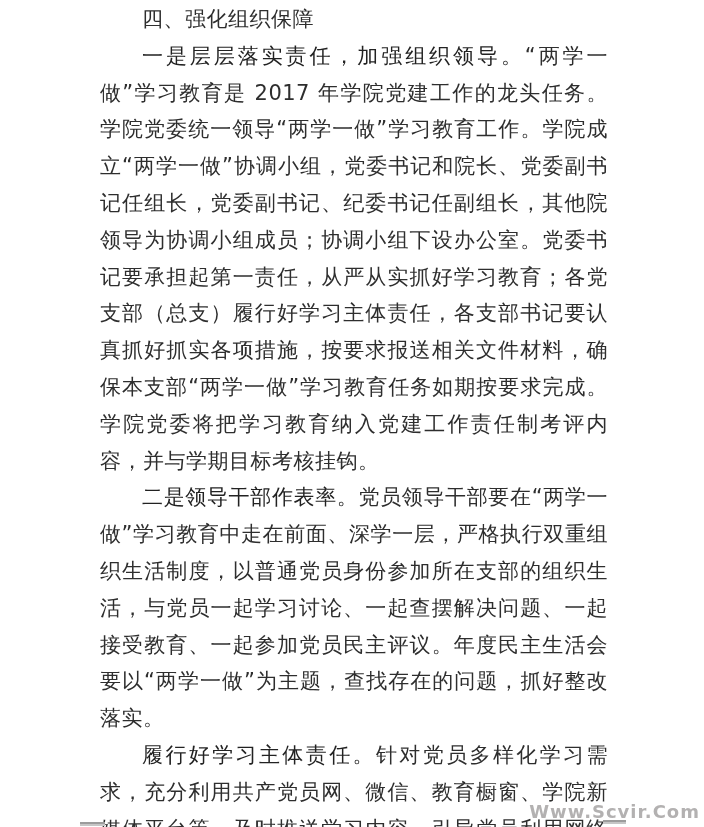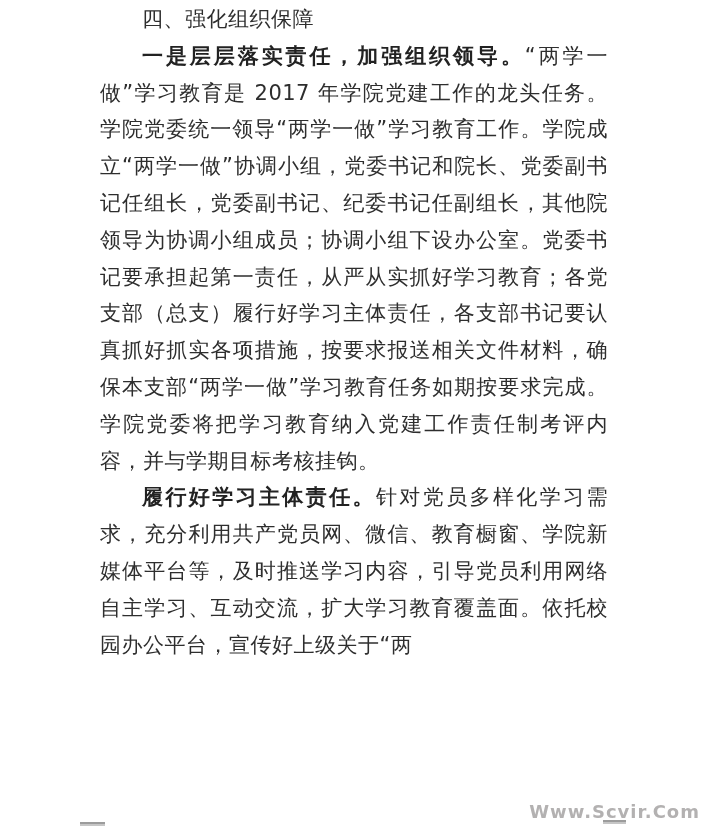--- a/index.html
+++ b/index.html
@@ -34,21 +34,21 @@
     text-align: justify;
     text-align-last: left;
     letter-spacing: 0.5px;
   }
   .content p.heading {
     text-align: center;
     font-weight: normal;
     font-family: Liberation Serif, serif;
   }
   .content strong {
-    font-weight: bold;
+    font-weight: normal;
     color: #222222;
   }
   .watermark {
     position: absolute;
     top: 801px;
     right: 4px;
     font-size: 18px;
     font-weight: bold;
     letter-spacing: 1px;
     color: #b3b1b1;
@@ -66,20 +66,21 @@
 </head>
 <body>
 
 <div class="page">
   <div class="content">
 
     <p class="heading">四、强化组织保障</p>
 
     <p class="para"><strong>一是层层落实责任，加强组织领导。</strong><span>“两学一做”学习教育是 2017 年学院党建工作的龙头任务。学院党委统一领导“两学一做”学习教育工作。学院成立“两学一做”协调小组，党委书记和院长、党委副书记任组长，党委副书记、纪委书记任副组长，其他院领导为协调小组成员；协调小组下设办公室。党委书记要承担起第一责任，从严从实抓好学习教育；各党支部（总支）履行好学习主体责任，各支部书记要认真抓好抓实各项措施，按要求报送相关文件材料，确保本支部“两学一做”学习教育任务如期按要求完成。学院党委将把学习教育纳入党建工作责任制考评内容，并与学期目标考核挂钩。</span></p>
 
+    <p class="para"><strong>二是领导干部作表率。</strong><span>党员领导干部要在“两学一做”学习教育中走在前面、深学一层，严格执行双重组织生活制度，以普通党员身份参加所在支部的组织生活，与党员一起学习讨论、一起查摆解决问题、一起接受教育、一起参加党员民主评议。年度民主生活会要以“两学一做”为主题，查找存在的问题，抓好整改落实。</span></p>
 
     <p class="para"><strong>履行好学习主体责任。</strong><span>针对党员多样化学习需求，充分利用共产党员网、微信、教育橱窗、学院新媒体平台等，及时推送学习内容，引导党员利用网络自主学习、互动交流，扩大学习教育覆盖面。依托校园办公平台，宣传好上级关于“两</span></p>
 
   </div>
 
   <div class="watermark">Www.Scvir.Com</div>
 
   <div class="artifact left"></div>
   <div class="artifact right"></div>
 </div>

